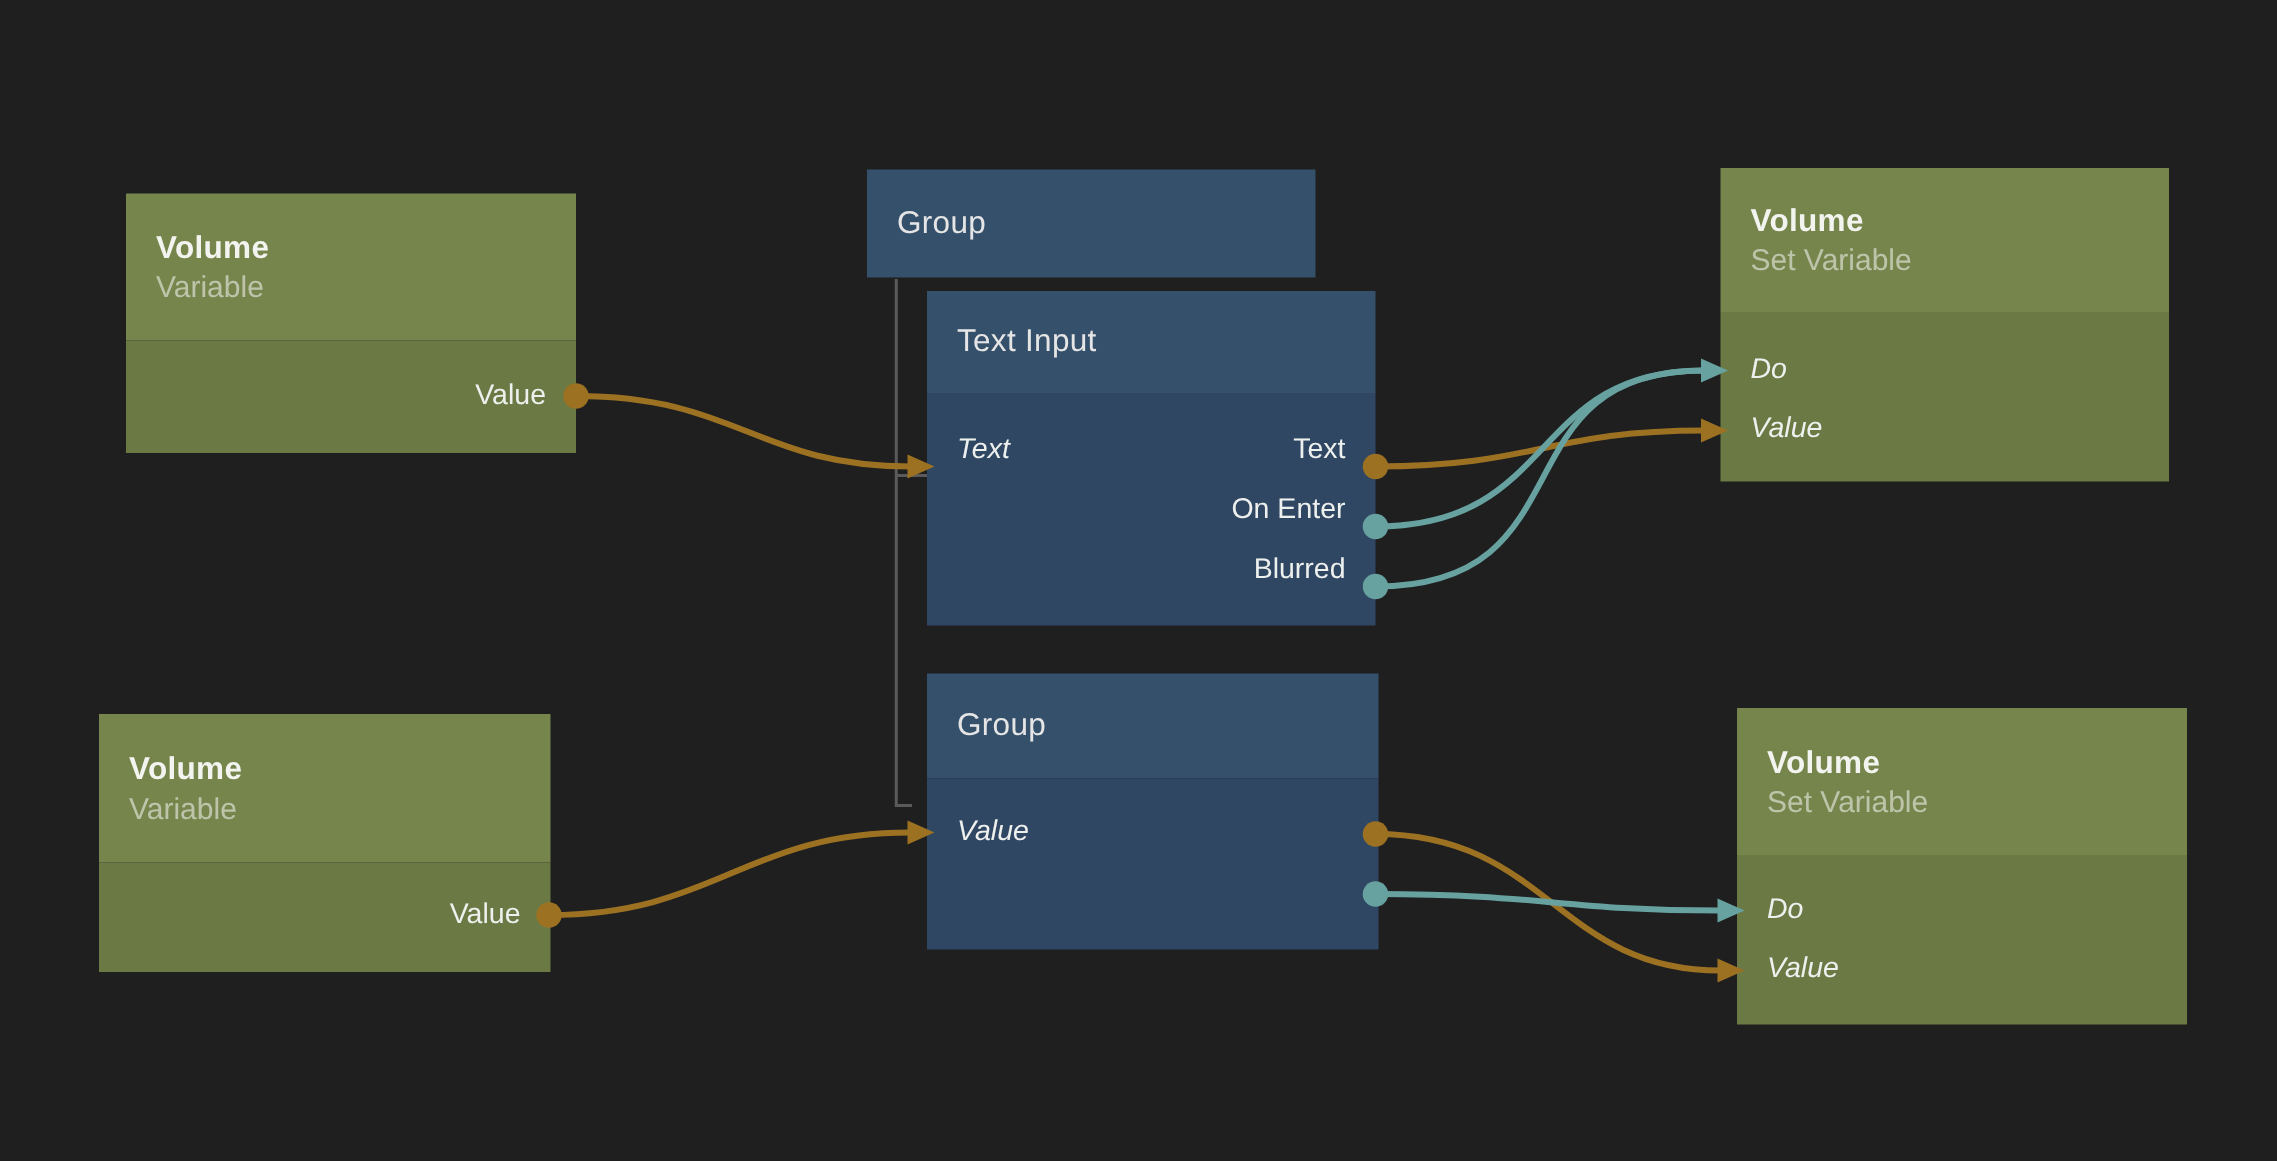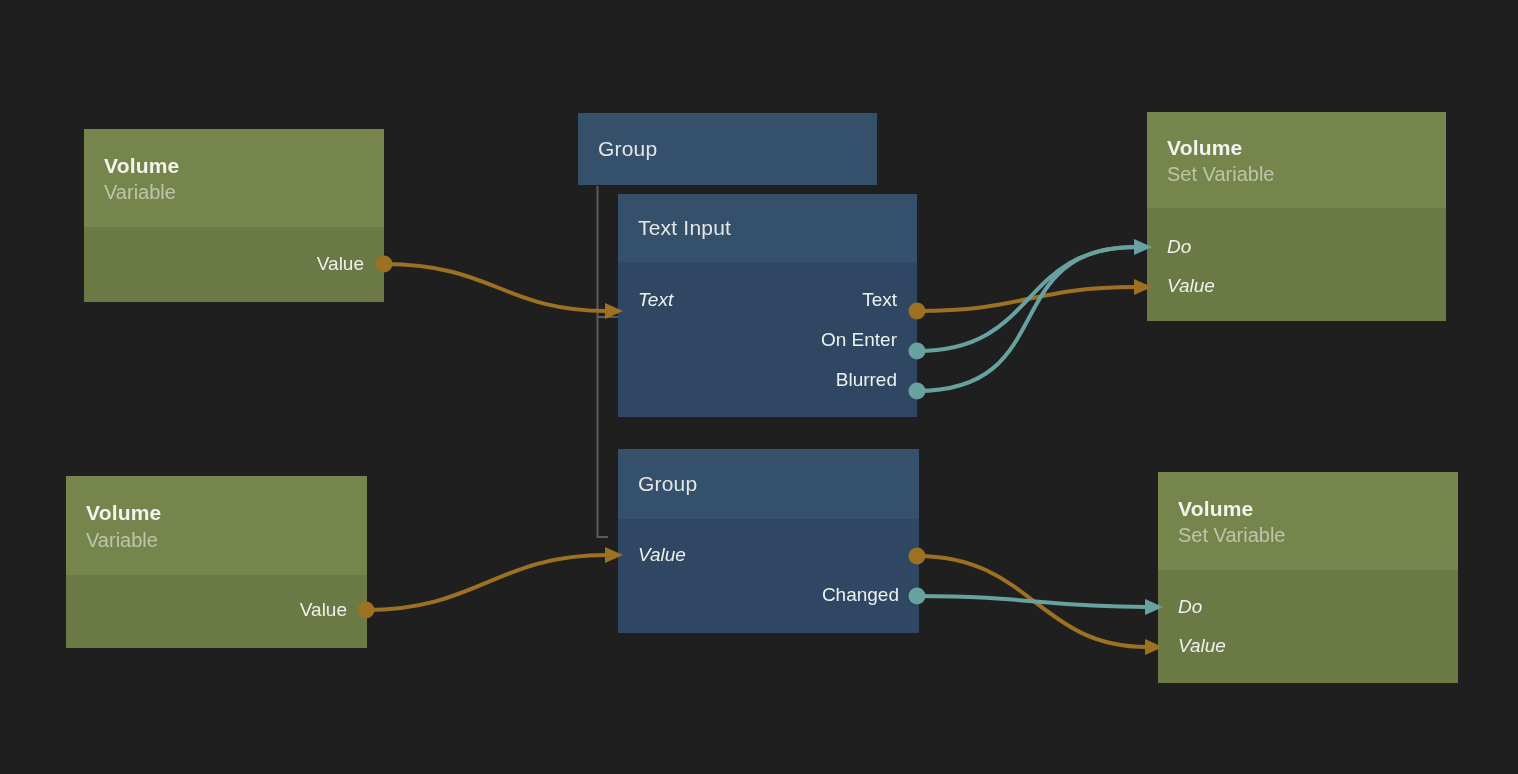--- a/index.html
+++ b/index.html
@@ -145,23 +145,20 @@
   </div>
 
   <div class="node blue" style="left:618px; top:449px; width:301px; height:184px;">
     <div class="head single" style="height:70px;">
       <div class="title regular">Group</div>
     </div>
     <div class="body" style="top:70px;">
       <div class="port in" style="top:16px;">
         <span>Value</span>
       </div>
-      <div class="port out" style="top:56px;">
-        <span>Changed</span>
-      </div>
     </div>
   </div>
 
   <div class="node green" style="left:1147px; top:112px; width:299px; height:209px;">
     <div class="head stacked" style="height:96px;">
       <div class="title">Volume</div>
       <div class="subtitle">Set Variable</div>
     </div>
     <div class="body" style="top:96px;">
       <div class="port in" style="top:19px;">

